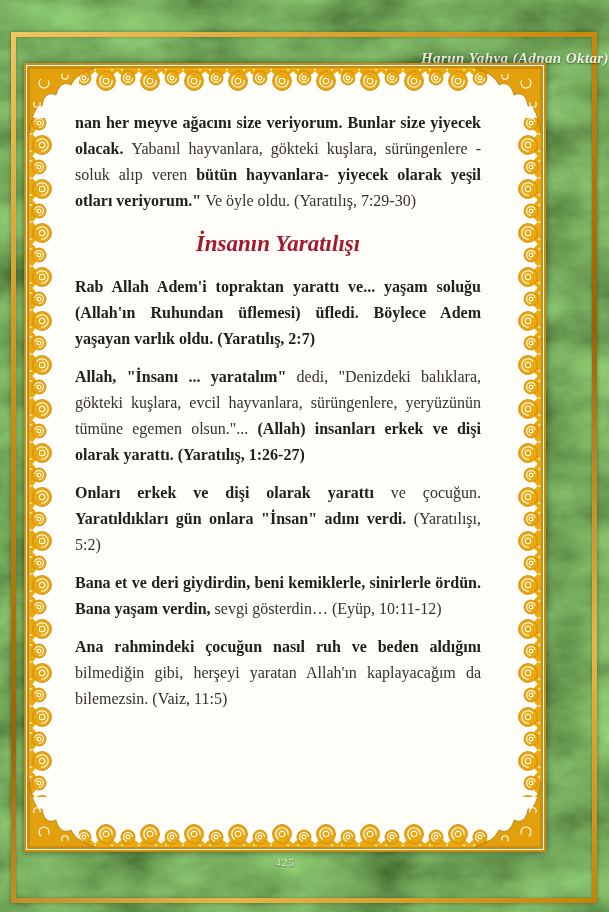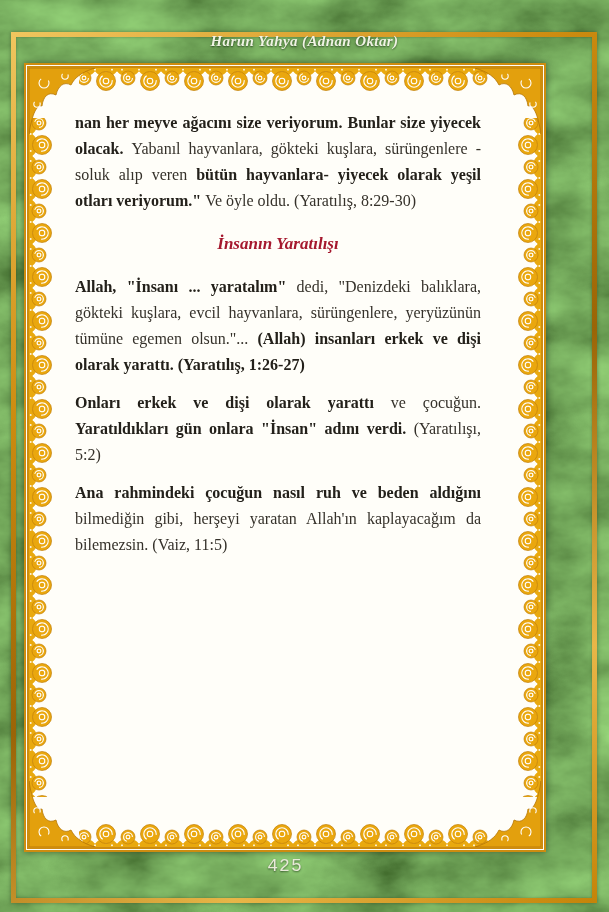--- a/index.html
+++ b/index.html
@@ -12,21 +12,21 @@
   svg.marble{position:absolute;left:0;top:0;}
   
   .page-frame{
     position:absolute;left:11px;top:32px;width:576px;height:861px;
     border:5px solid transparent;
     border-image:linear-gradient(145deg,#f0c55e 0%,#cd8c10 30%,#9a6406 55%,#e8b648 80%,#c58409 100%) 1;
     box-shadow:0 0 4px rgba(0,0,0,.35), inset 0 0 3px rgba(0,0,0,.3);
     pointer-events:none;
   }
   .running-header{
-    position:absolute;top:33px;left:0;width:100%;text-align:center;
+    position:absolute;top:50px;left:0;width:100%;text-align:right;
     font-style:italic;font-weight:bold;font-size:15px;letter-spacing:.4px;
     color:var(--header-text,#f0f3e4);
     text-shadow:0 1px 2px rgba(0,20,0,.65);
   }
   .panel{
     position:absolute;left:24px;top:63px;width:512px;height:779px;
     background:var(--panel-bg,#fffef9);
     border:5px double var(--gold,#c6870e);
     box-shadow:0 0 7px rgba(0,0,0,.45);
   }
@@ -38,29 +38,28 @@
   .white-dot{fill:#ffffff;}
   .corner-flourish{fill:#e3a00d;stroke:#b57606;stroke-width:.8;}
   .text-col{
     position:absolute;left:46px;top:42px;width:406px;
     font-size:16px;line-height:26px;color:var(--body-text,#35312a);
     text-align:justify;
   }
   .text-col p{margin:0 0 12px 0;}
   .text-col .b{font-weight:bold;color:var(--bold-text,#23201a);}
   .section-heading{
-    text-align:center;font-size:17px;font-weight:bold;font-style:italic;
+    text-align:center;font-size:23px;font-weight:bold;font-style:italic;
     color:var(--heading-red,#a5182e);
     margin:16px 0 16px 0;line-height:28px;
   }
   .page-number{
     position:absolute;top:856px;left:24px;width:522px;text-align:center;
-    font-size:18px;color:#e9ead9;letter-spacing:1px;
+    font-size:11px;color:#e9ead9;letter-spacing:1px;
     text-shadow:0 1px 2px rgba(0,20,0,.6);
-    font-family:Liberation Mono, monospace;
   }
 </style>
 </head>
 <body>
 
 <div class="stage">
 
   <svg class="marble" width="609" height="912" aria-hidden="true">
     <defs>
       <filter id="marbleF" x="0" y="0" width="100%" height="100%">
@@ -118,26 +117,28 @@
         </g>
 
       <use href="#cornerF"></use>
       <use href="#cornerF" transform="translate(512,0) scale(-1,1)"></use>
       <use href="#cornerF" transform="translate(0,779) scale(1,-1)"></use>
       <use href="#cornerF" transform="translate(512,779) scale(-1,-1)"></use>
     </svg>
 
     <div class="text-col">
       <div>
-          <p><span class="b">nan her meyve ağacını size veriyorum. Bunlar size yiyecek olacak. </span><span>Yabanıl hayvanlara, gökteki kuşlara, sürüngenlere -soluk alıp veren </span><span class="b">bütün hayvanlara- yiyecek olarak yeşil otları veriyorum." </span><span>Ve öyle oldu. (Yaratılış, 8:29-30)</span></p>
+          <p><span class="b">nan her meyve ağacını size veriyorum. Bunlar size yiyecek olacak. </span><span>Yabanıl hayvanlara, gökteki kuşlara, sürüngenlere -soluk alıp veren </span><span class="b">bütün hayvanlara- yiyecek olarak yeşil otları veriyorum." </span><span>Ve öyle oldu. (Yaratılış, 7:29-30)</span></p>
         </div>
       <h2 class="section-heading">İnsanın Yaratılışı</h2>
       <div>
+          <p><span class="b">Rab Allah Adem'i topraktan yarattı ve... yaşam soluğu (Allah'ın Ruhundan üflemesi) üfledi. Böylece Adem yaşayan varlık oldu. (Yaratılış, 2:7)</span></p>
           <p><span class="b">Allah, "İnsanı ... yaratalım"</span><span> dedi, "Denizdeki balıklara, gökteki kuşlara, evcil hayvanlara, sürüngenlere, yeryüzünün tümüne egemen olsun."... </span><span class="b">(Allah) insanları erkek ve dişi olarak yarattı. (Yaratılış, 1:26-27)</span></p>
           <p><span class="b">Onları erkek ve dişi olarak yarattı</span><span> ve çocuğun. </span><span class="b">Yaratıldıkları gün onlara "İnsan" adını verdi.</span><span> (Yaratılışı, 5:2)</span></p>
+          <p><span class="b">Bana et ve deri giydirdin, beni kemiklerle, sinirlerle ördün. Bana yaşam verdin,</span><span> sevgi gösterdin… (Eyüp, 10:11-12)</span></p>
           <p><span class="b">Ana rahmindeki çocuğun nasıl ruh ve beden aldığını</span><span> bilmediğin gibi, herşeyi yaratan Allah'ın kaplayacağım da bilemezsin. (Vaiz, 11:5)</span></p>
         </div>
     </div>
   </div>
 
   <div class="page-number">425</div>
 
 </div>
 
 </body></html>

